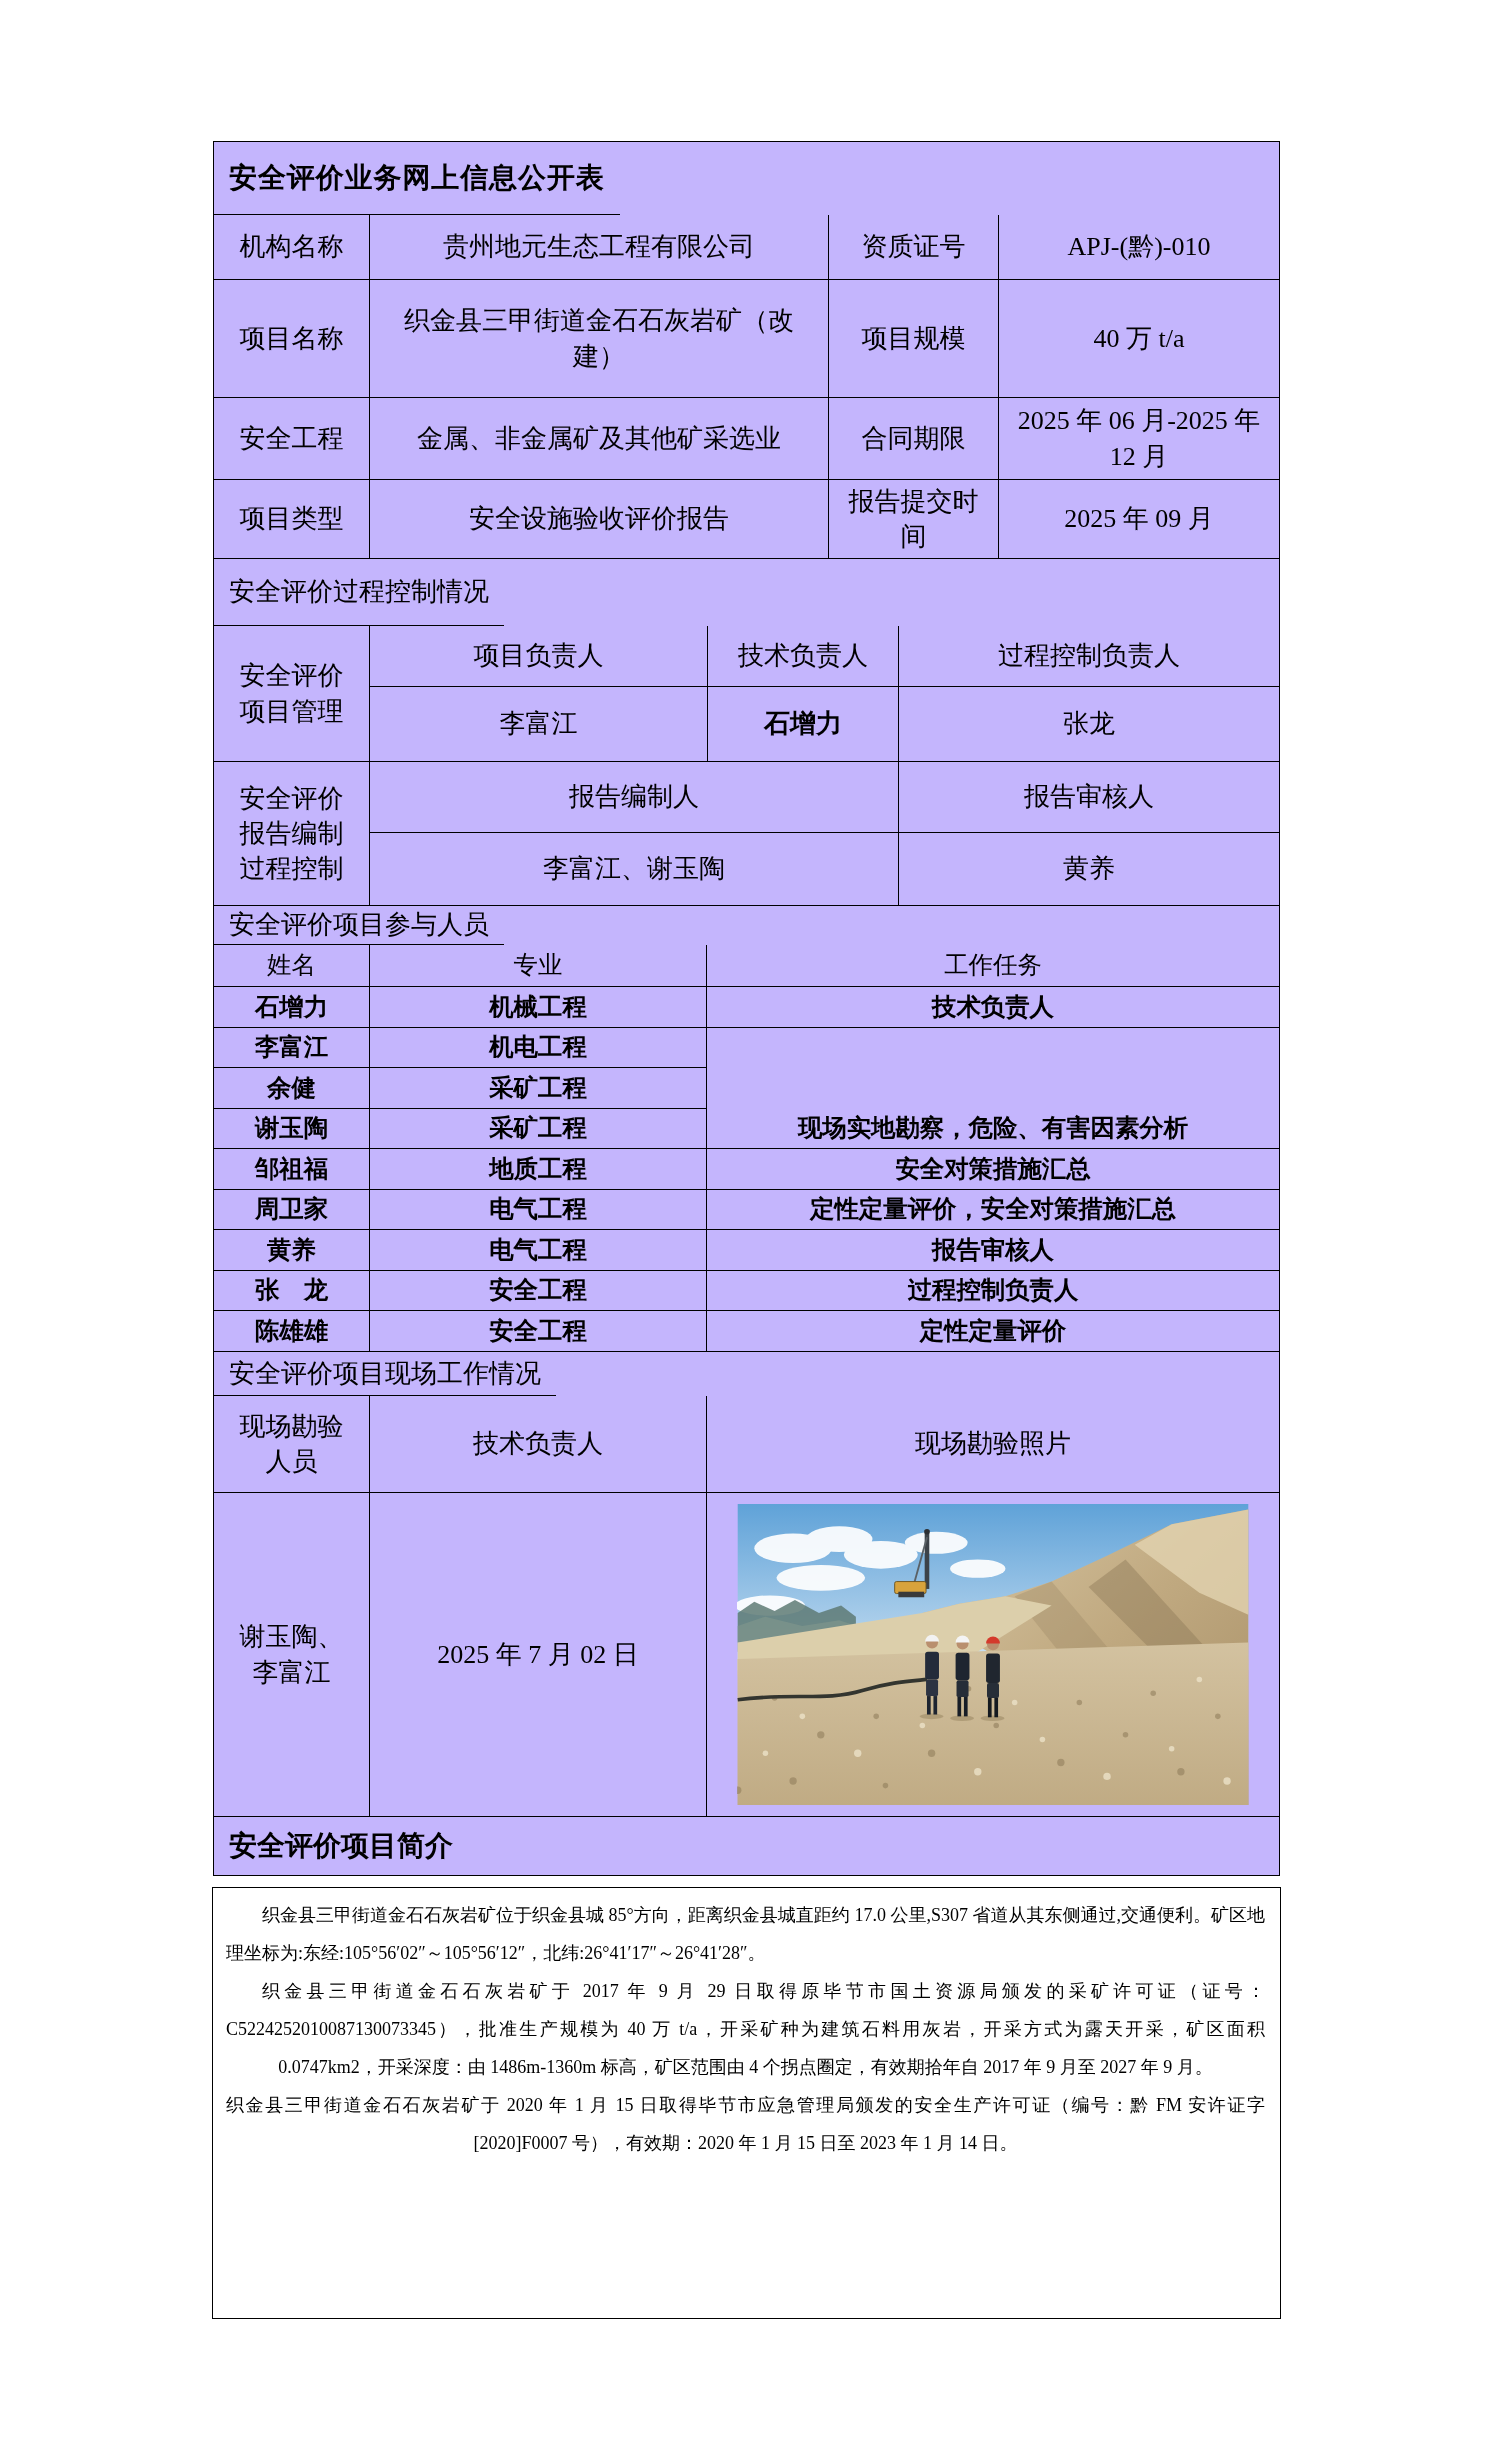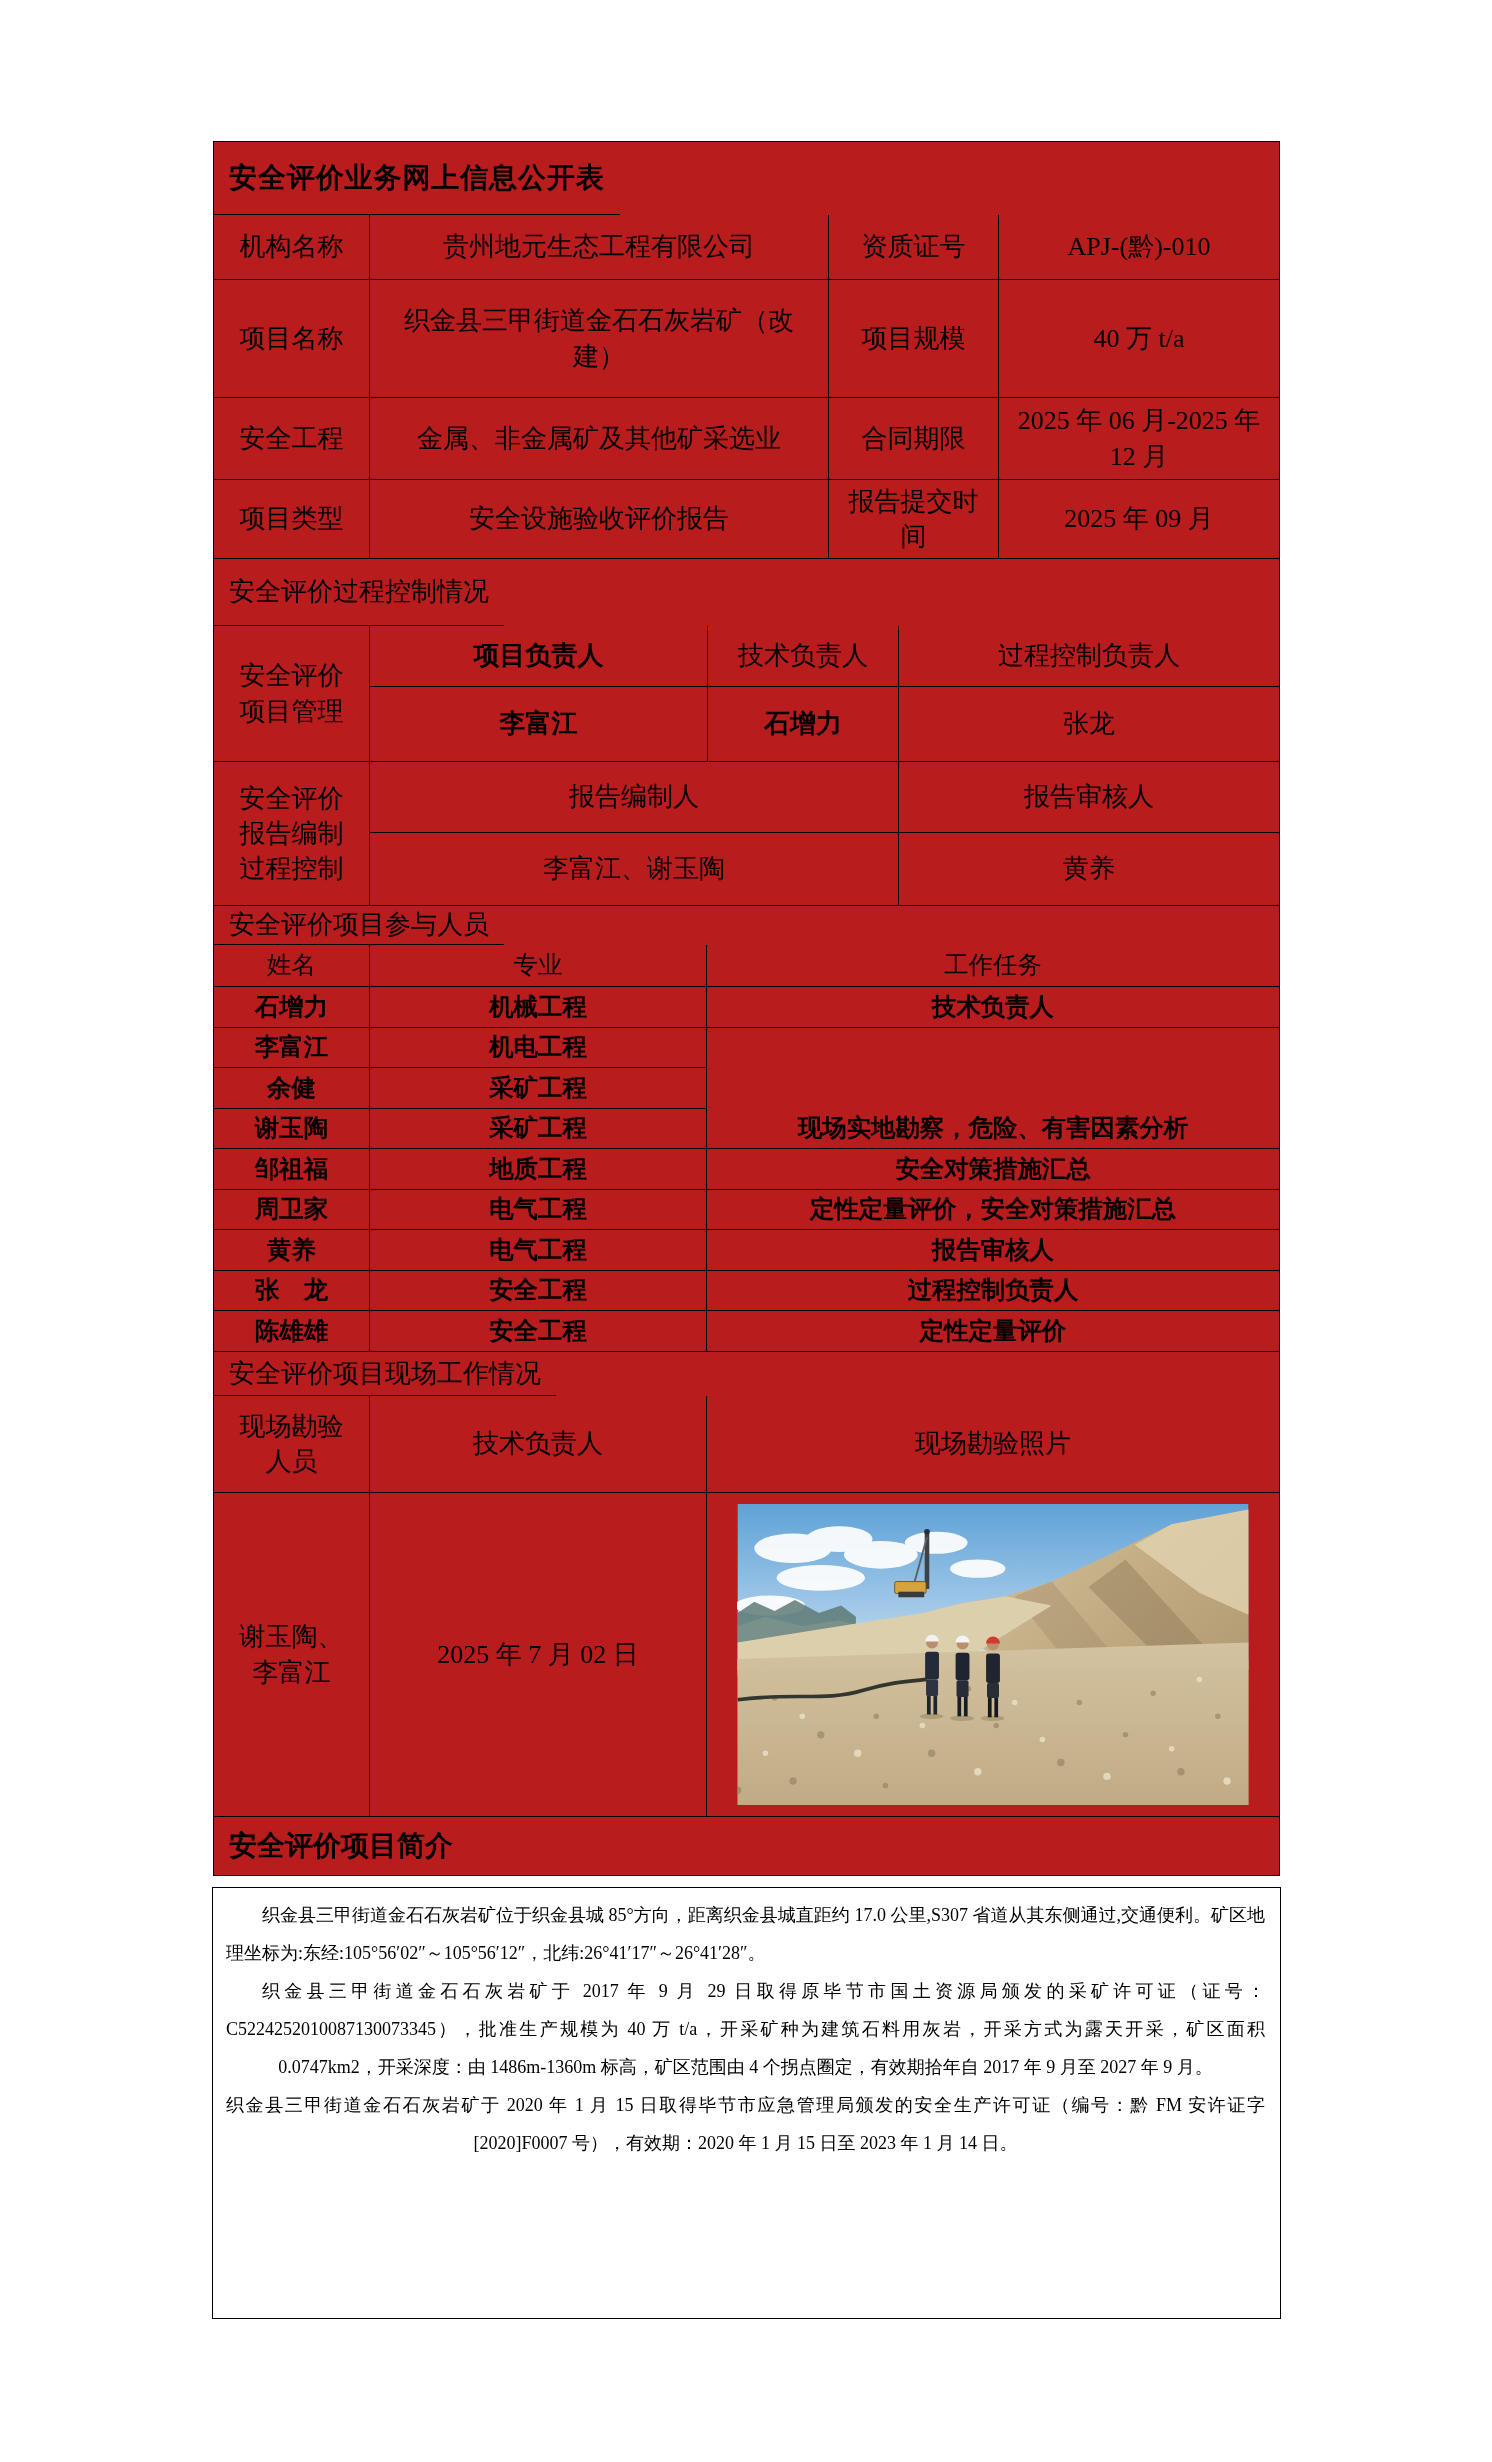--- a/index.html
+++ b/index.html
@@ -6,42 +6,42 @@
   body{
     width:1492px;height:2462px;
     font-family:"Liberation Serif","DejaVu Serif",serif;
     color:#000;
   }
   .page{position:relative;width:1492px;height:2462px;background:#fff;overflow:hidden;}
 
   
   .main-table{
     position:absolute;left:213px;top:141px;width:1067px;
-    border:1.9px solid #000;box-sizing:border-box;background:#b91c1c;
+    border:1.9px solid #000;box-sizing:border-box;background:#c4b5fd;
   }
   .row{display:flex;box-sizing:border-box;}
   .cell{
     box-sizing:border-box;
     display:flex;align-items:center;justify-content:center;
     text-align:center;
     border-right:1.9px solid #000;border-bottom:1.9px solid #000;
     font-size:26px;line-height:1.35;
     padding:1.9px 15px;
     overflow:hidden;
   }
   .cell.last{border-right:none;}
   .cell.no-bb{border-bottom:none;}
   .title-cell{font-weight:bold;font-size:28px;letter-spacing:0.9px;}
   .section-cell{font-size:26px;}
   .section-cell.bold{font-weight:bold;}
   .w-label{width:156px;flex:none;}
   .w-val{width:459px;flex:none;}
   .w-label2{width:170px;flex:none;}
   .grow{flex:1;}
-  .w-mgr-b{width:338px;flex:none;font-weight:bold;}
+  .w-mgr-b{width:338px;flex:none;}
   .w-mgr-c{width:191px;flex:none;}
   .w-rep-b{width:529px;flex:none;}
   .w-part-b{width:337px;flex:none;}
   .section{display:flex;box-sizing:border-box;}
   .sec-rows{flex:1;display:flex;flex-direction:column;}
   .bold{font-weight:bold;}
   .part-cell{font-size:24.4px;}
   .part-data{font-size:24.4px;font-weight:bold;}
   .photo-cell{padding:0;}
 

